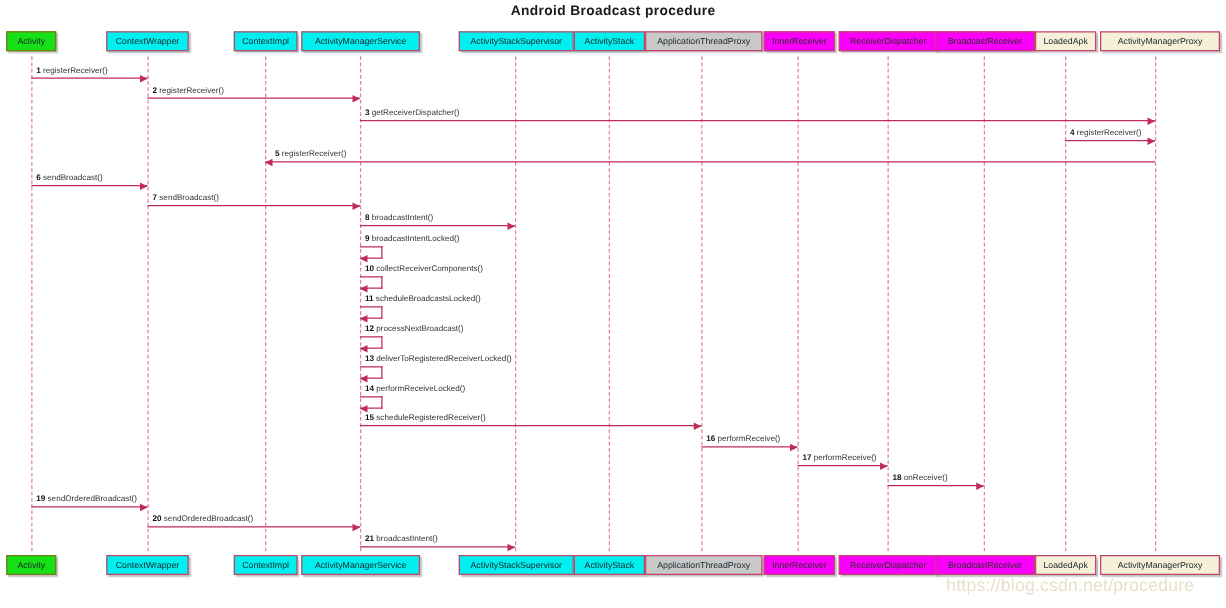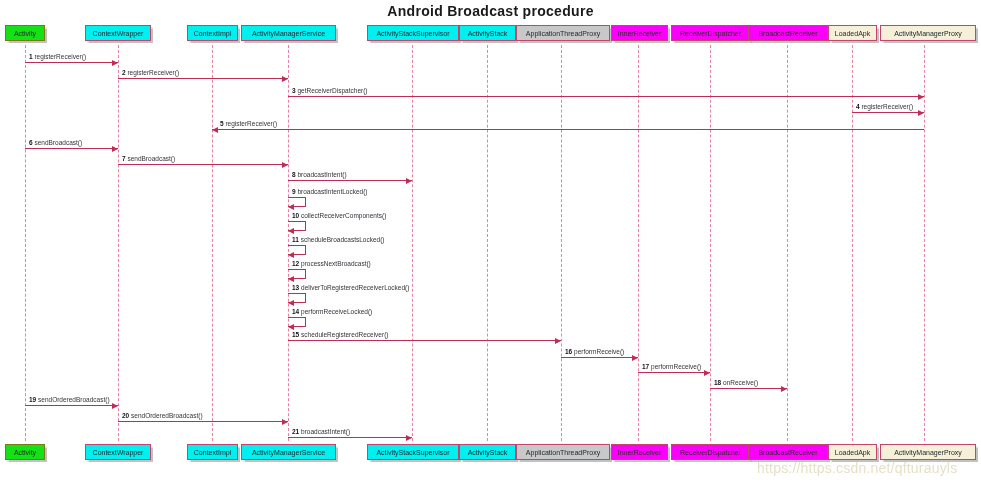--- a/index.html
+++ b/index.html
@@ -11,21 +11,21 @@
     overflow:hidden;
     position:relative;
   }
   #diagram{position:absolute;left:0;top:0;width:981px;height:486px;}
 
   
   .title{
     position:absolute;
     left:0;top:3px;width:981px;
     text-align:center;
-    font-size:14px;
+    font-size:11px;
     font-weight:bold;
     color:#1a1a1a;
     letter-spacing:.3px;
     white-space:nowrap;
   }
 
   
   .lifeline{
     position:absolute;
     width:0;
@@ -249,14 +249,14 @@
       <div class="pbox cyan" style="left: 367px; top: 444px; width: 92px;">ActivityStackSupervisor</div>
       <div class="pbox cyan" style="left: 459px; top: 444px; width: 57px;">ActivityStack</div>
       <div class="pbox gray" style="left: 516px; top: 444px; width: 94px;">ApplicationThreadProxy</div>
       <div class="pbox magenta" style="left: 611px; top: 444px; width: 57px;">InnerReceiver</div>
       <div class="pbox magenta" style="left: 671px; top: 444px; width: 79px;">ReceiverDispatcher</div>
       <div class="pbox magenta" style="left: 748px; top: 444px; width: 80px;">BroadcastReceiver</div>
       <div class="pbox cream" style="left: 828px; top: 444px; width: 49px;">LoadedApk</div>
       <div class="pbox cream" style="left: 880px; top: 444px; width: 96px;">ActivityManagerProxy</div>
     </div>
 
-  <div class="watermark" style="left:757px;top:460px;">https://https.csdn.net/qfturauyls</div>
+  <div class="watermark" style="left:757px;top:460px;">https://blog.csdn.net/procedure</div>
 </div>
 
 </body></html>

